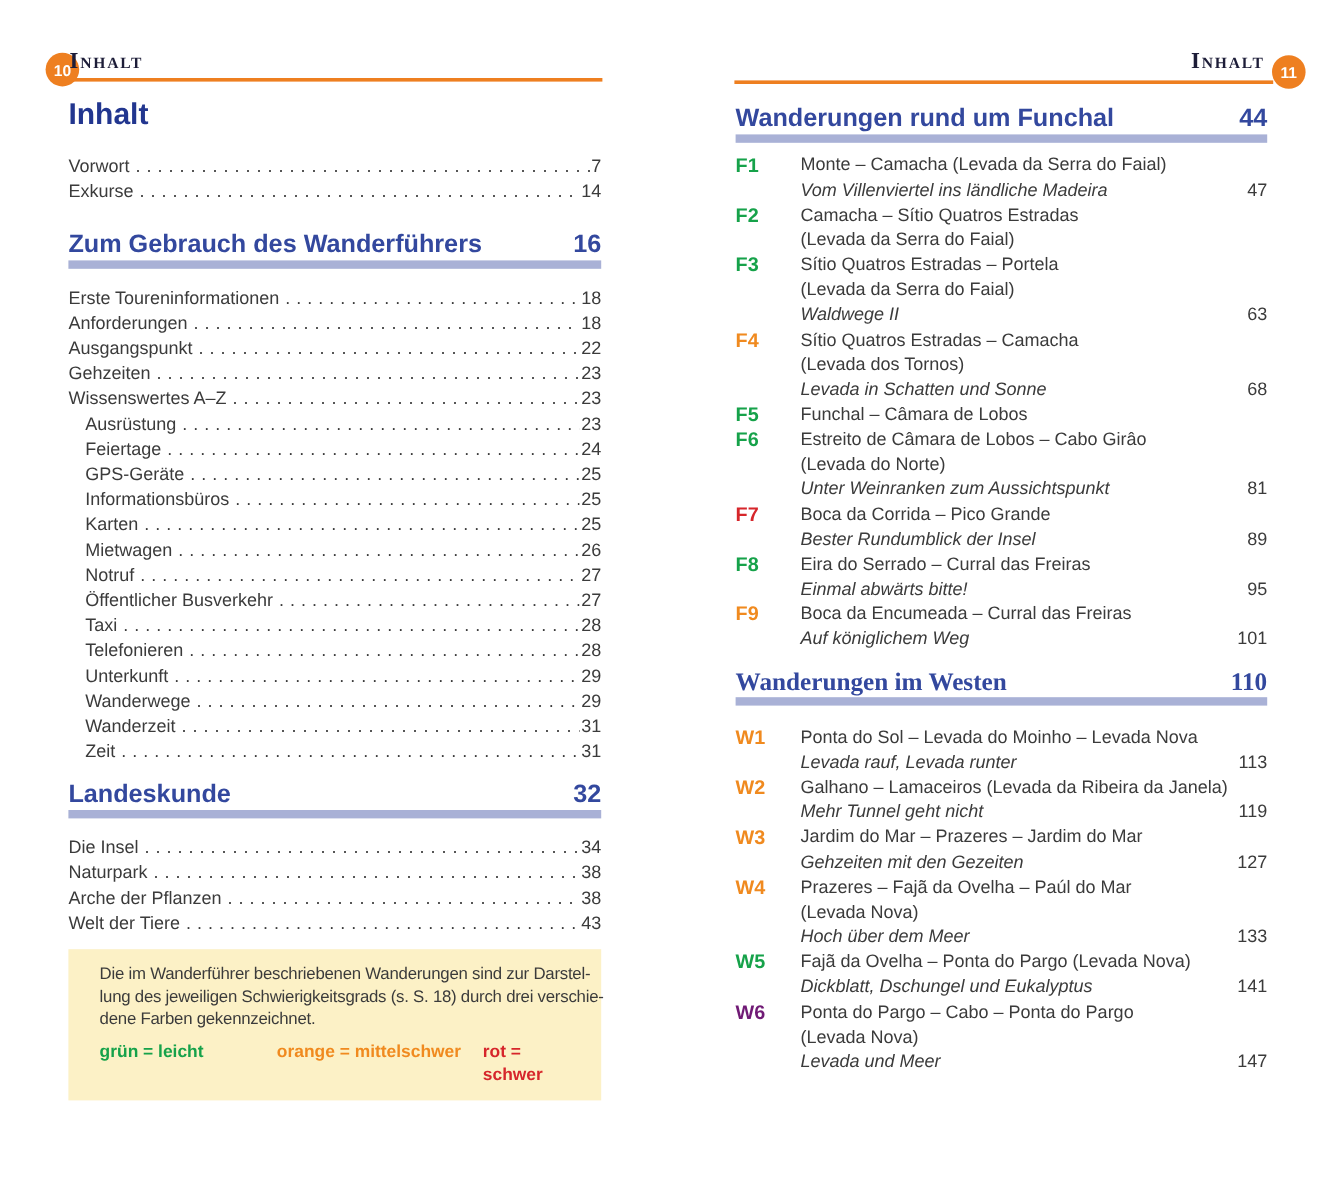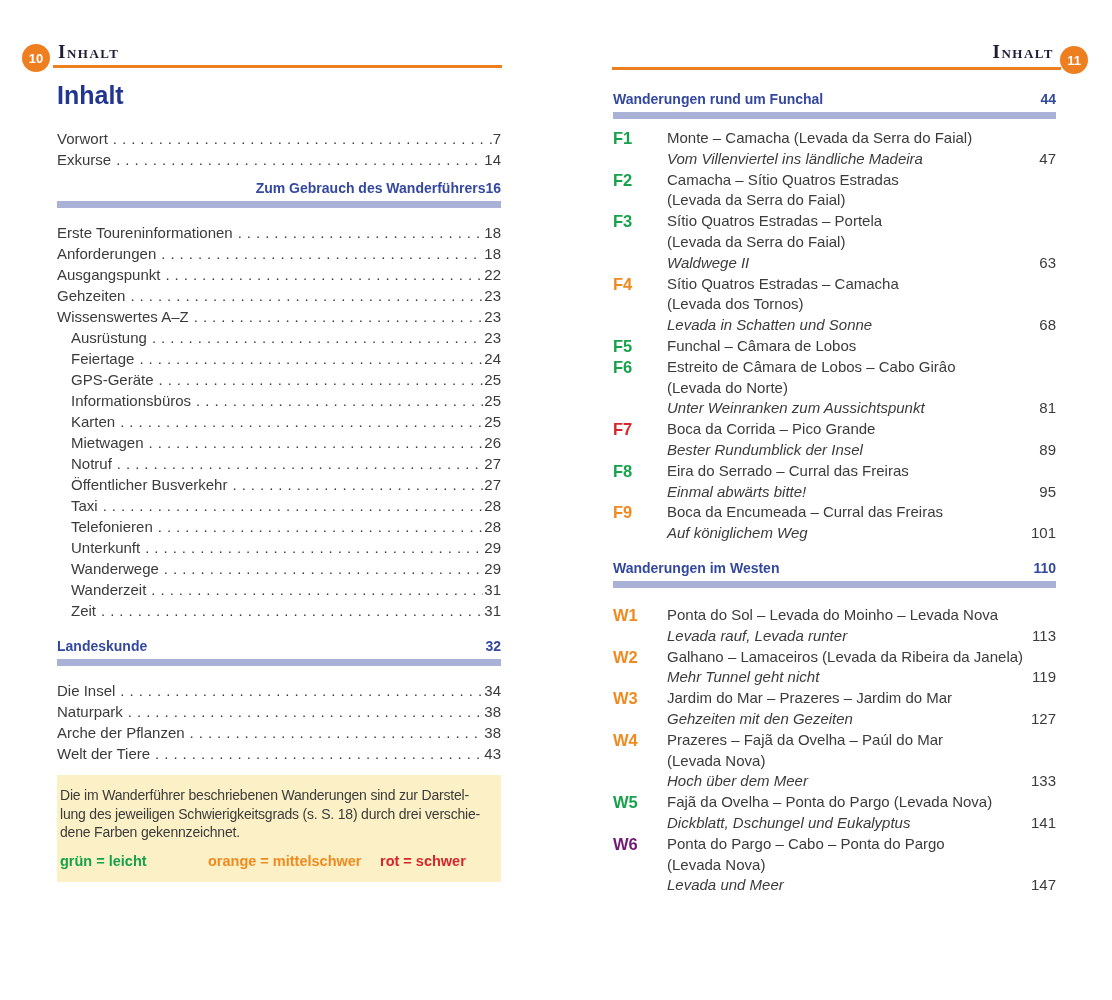--- a/index.html
+++ b/index.html
@@ -24,49 +24,49 @@
   
   .row{display:flex;align-items:baseline;font-size:15px;line-height:21px;}
   .row .lbl{white-space:nowrap;}
   .row.ind{padding-left:14px;}
   .dots{flex:1;overflow:hidden;white-space:nowrap;margin:0 1px 0 5px;}
   .dots::after{content:"..............................................................................................";letter-spacing:5px;font-size:15px;}
   .row .pg{white-space:nowrap;}
 
   
   .sec-head{display:flex;justify-content:space-between;align-items:baseline;
-            font-weight:bold;font-size:14px;line-height:22px;color:var(--heading-blue,#33489e);
+            font-weight:bold;font-size:21px;line-height:22px;color:var(--heading-blue,#33489e);
             padding-bottom:2px;border-bottom:7px solid var(--heading-bar,#a9b1d6);}
-  .mt23{margin-top:7px;justify-content:flex-end;} .mt14{margin-top:14px;} .mt13{margin-top:13px;} .mt9{margin-top:9px;} .mt17{margin-top:17px;}
+  .mt23{margin-top:23px;} .mt14{margin-top:14px;} .mt13{margin-top:13px;font-family:Liberation Serif, serif;} .mt9{margin-top:9px;} .mt17{margin-top:17px;}
 
   
   .banner{margin-top:18px;height:31px;line-height:31px;background:var(--banner-bg,#6b71b1);
           color:#ffffff;font-weight:bold;font-size:17px;padding-left:11px;}
-  .infobox{margin-top:11px;background:var(--infobox-bg,#fcf1c6);padding:11px 13px 11px 3px;}
+  .infobox{margin-top:11px;background:var(--infobox-bg,#fcf1c6);padding:11px 13px 11px 26px;}
   .infobox .iline{font-size:14px;line-height:18.5px;letter-spacing:-0.2px;white-space:nowrap;}
   .legend{display:flex;margin-top:10px;font-size:14.5px;font-weight:bold;line-height:19px;}
   .legend .lg0{width:148px;} .legend .lg1{width:172px;}
 
   
   .tour{display:flex;font-size:15px;line-height:20.8px;}
   .tour .code{flex:none;width:54px;font-weight:bold;font-size:16.5px;}
   .tour .tbody{flex:1;min-width:0;}
   .tl{white-space:nowrap;}
   .sub{display:flex;align-items:baseline;}
   .sub .st{flex:1;font-style:italic;white-space:nowrap;}
   .sub .tpg{white-space:nowrap;}
 </style>
 </head>
 <body>
 
 <div id="canvas">
 
   <div class="hdr" style="left:22px;width:480px;">
     <div class="hdr-rule" style="left:31px;right:0;"></div>
-    <span class="pnum" style="left:0;top:0;text-align:right;">10</span>
+    <span class="pnum" style="left:16px;top:0;text-align:right;">10</span>
     <span class="rhead" style="left:36px;">Inhalt</span>
   </div>
 
   <div class="hdr" style="left:612px;width:476px;">
     <div class="hdr-rule" style="left:0;right:27px;top:23px;"></div>
     <span class="pnum" style="right:0;top:2px;">11</span>
     <span class="rhead" style="right:34px;">Inhalt</span>
   </div>
 
   <div class="col" id="col-left">

